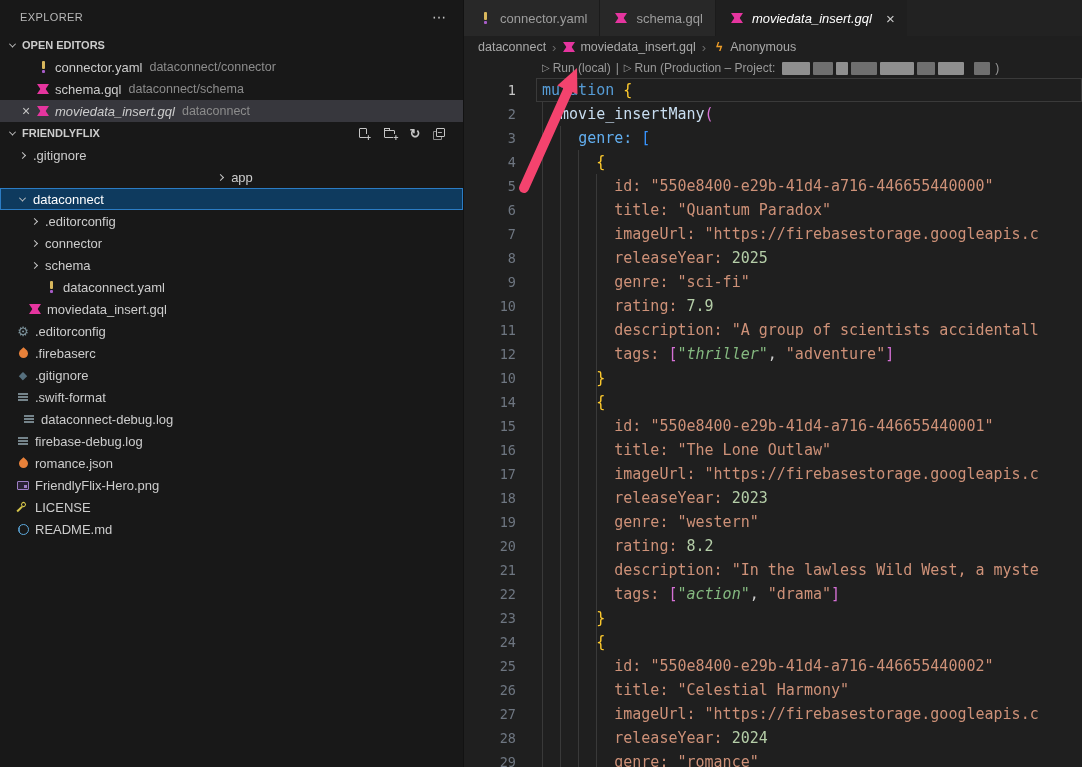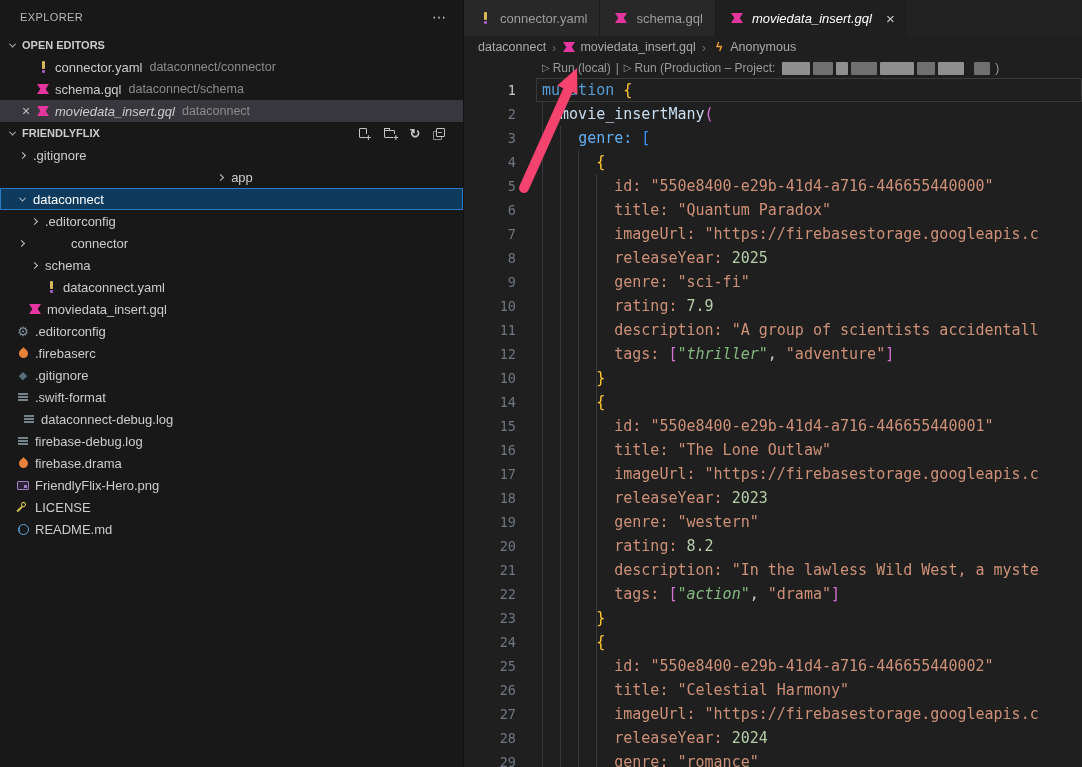--- a/index.html
+++ b/index.html
@@ -196,21 +196,21 @@
             <span class="chev exp"></span>
           </span>
           <span class="name">dataconnect</span>
         </div>
         <div class="row" style="padding-left: 26px;">
           <span class="chev-box">
             <span class="chev col"></span>
           </span>
           <span class="name">.editorconfig</span>
         </div>
-        <div class="row" style="padding-left: 13px; gap: 39px;">
+        <div class="row" style="padding-left: 26px;">
           <span class="chev-box">
             <span class="chev col"></span>
           </span>
           <span class="name">connector</span>
         </div>
         <div class="row" style="padding-left: 26px;">
           <span class="chev-box">
             <span class="chev col"></span>
           </span>
           <span class="name">schema</span>
@@ -259,21 +259,21 @@
         <div class="row" style="padding-left: 14px;">
           <span class="fi fi-lines">
             <i class="ln3"></i>
           </span>
           <span class="name">firebase-debug.log</span>
         </div>
         <div class="row" style="padding-left: 14px;">
           <span class="fi fi-flame">
             <i class="fl"></i>
           </span>
-          <span class="name">firebase.drama</span>
+          <span class="name">romance.json</span>
         </div>
         <div class="row" style="padding-left: 14px;">
           <span class="fi fi-image">
             <i class="img"></i>
           </span>
           <span class="name">FriendlyFlix-Hero.png</span>
         </div>
         <div class="row" style="padding-left: 14px;">
           <span class="fi fi-key">
             <i class="ky"></i>

